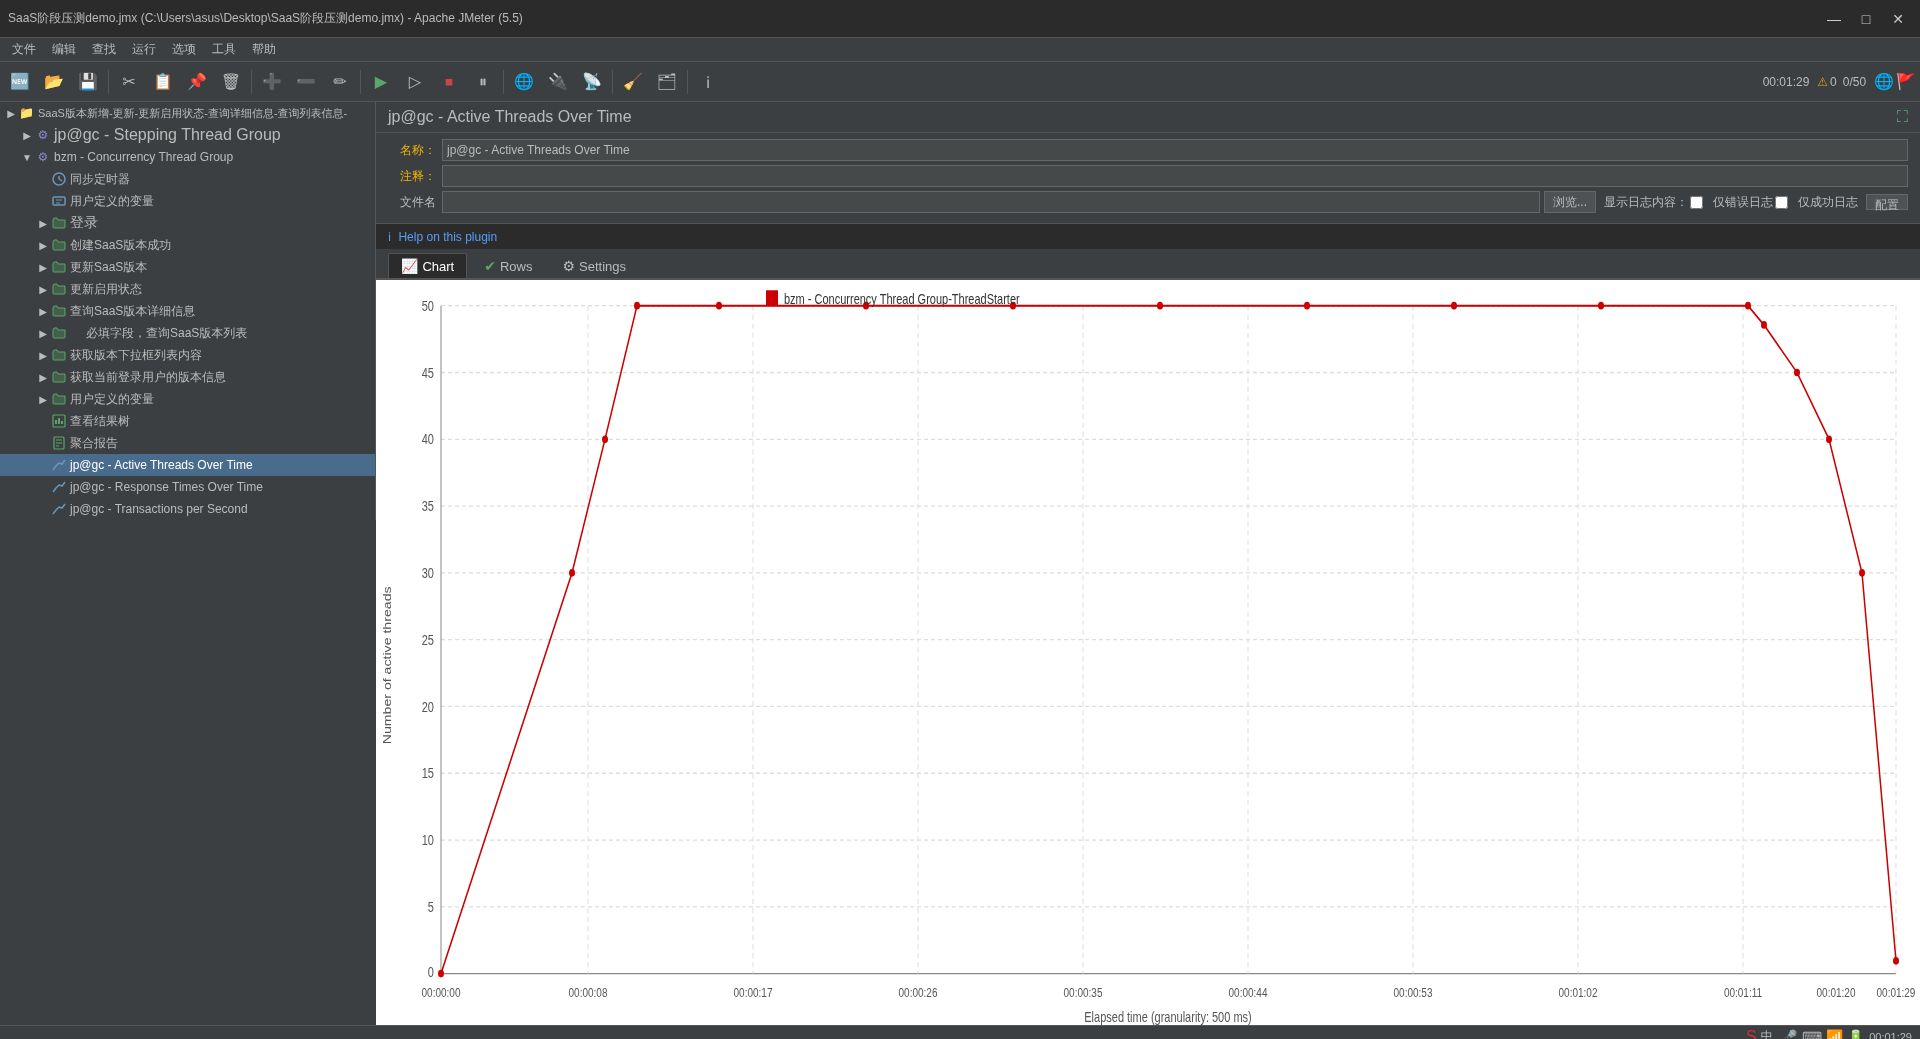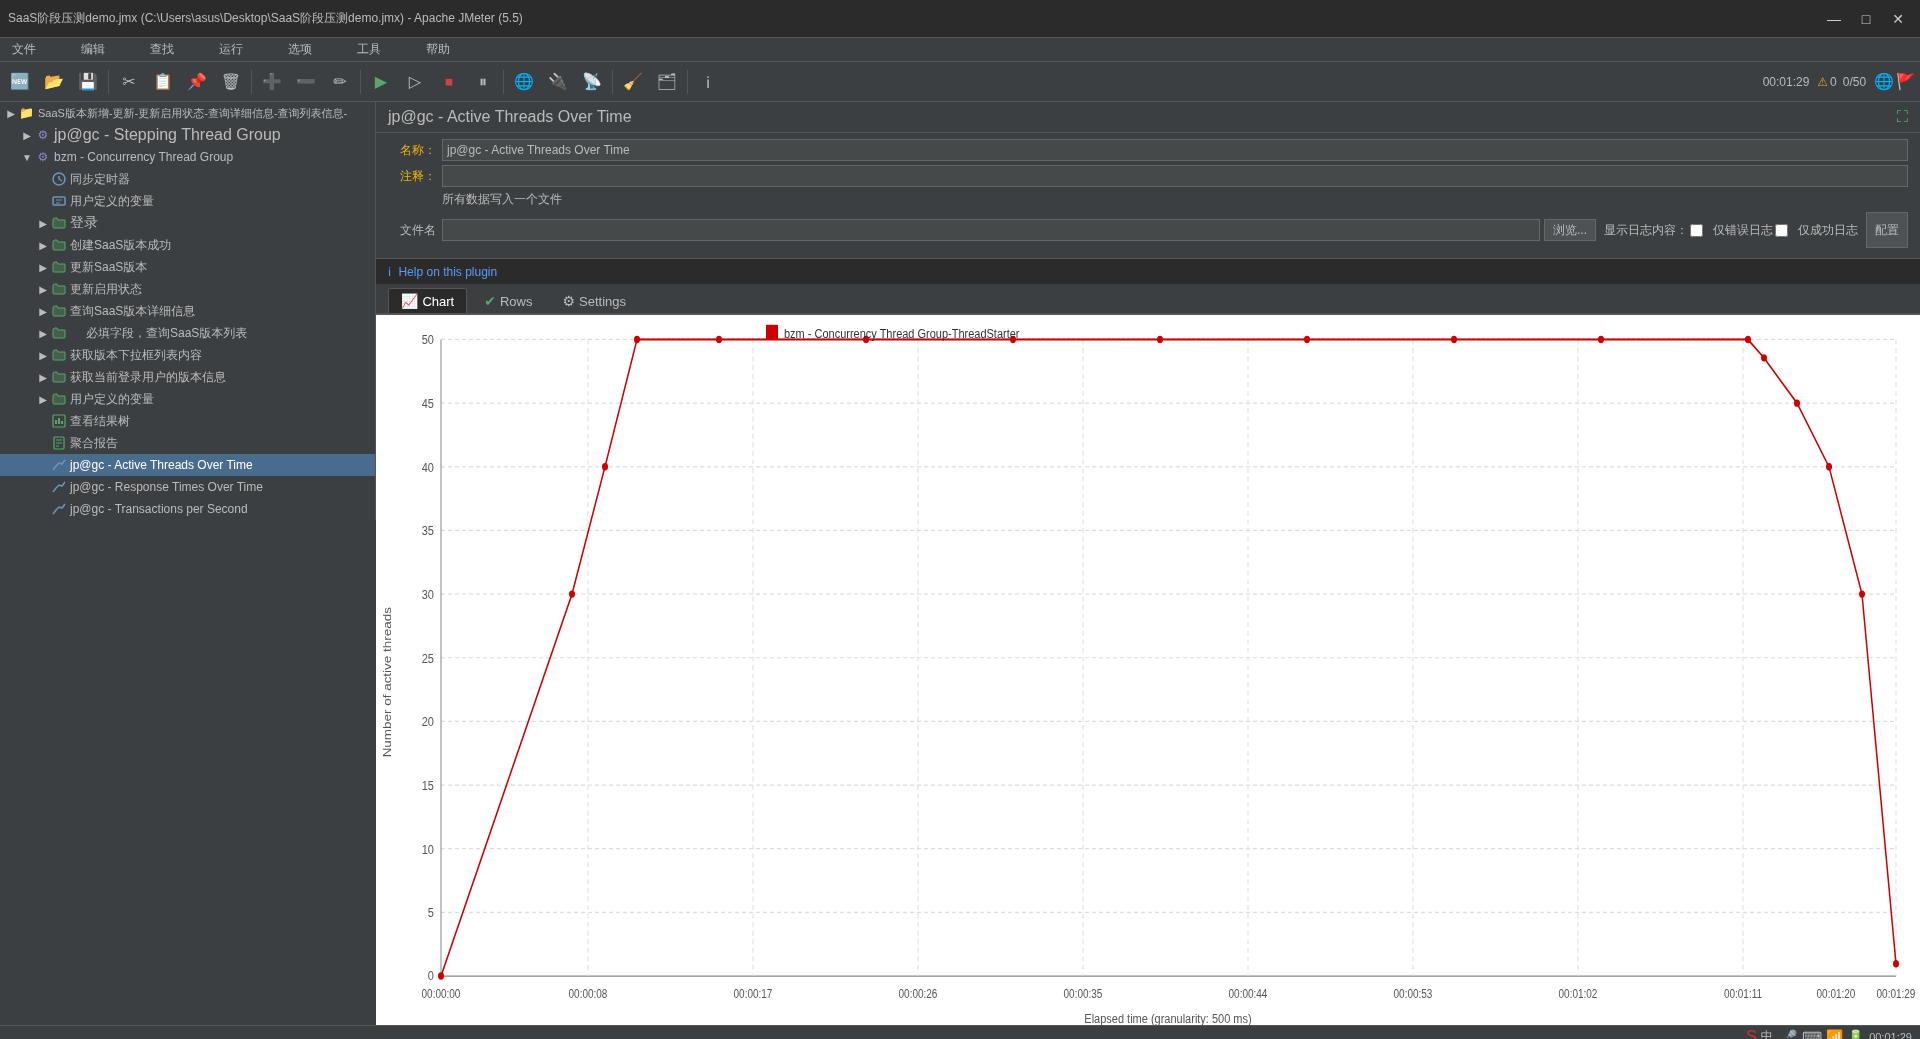--- a/index.html
+++ b/index.html
@@ -19,21 +19,20 @@
     .titlebar-btn { width: 28px; height: 28px; background: transparent; border: none; color: #ccc; cursor: pointer; font-size: 14px; display: flex; align-items: center; justify-content: center; }
 
     
     #menubar {
       height: 24px;
       background: #3c3f41;
       display: flex;
       align-items: center;
       padding: 0 4px;
       border-bottom: 1px solid #555;
-      gap: 29px;
     }
     .menu-item { padding: 2px 8px; color: #bbb; cursor: pointer; font-size: 12px; }
 
     
     #toolbar {
       height: 40px;
       background: #3c3f41;
       display: flex;
       align-items: center;
       padding: 0 4px;
@@ -144,21 +143,21 @@
     }
     .log-label { margin-left: 8px; color: #bbb; font-size: 12px; }
     .log-checkbox { margin: 0 2px; }
     .btn-config {
       padding: 2px 8px;
       background: #4e5254;
       border: 1px solid #666;
       color: #bbb;
       cursor: pointer;
       font-size: 12px;
-      height: 36px;
+      height: 16px;
       margin-left: 8px;
     }
 
     
     #help-link { padding: 4px 12px; }
     #help-link a { color: #589df6; font-size: 12px; text-decoration: none; }
     .info-icon { color: #589df6; margin-right: 4px; }
 
     
     #tabs {
@@ -482,21 +481,20 @@
 
     <div id="form-area">
       <div class="form-row">
         <span class="form-label">名称：</span>
         <input class="form-input" type="text" value="jp@gc - Active Threads Over Time" style="">
       </div>
       <div class="form-row">
         <span class="form-label">注释：</span>
         <input class="form-input" type="text" style="">
       </div>
-      <div class="section-label">所有数据写入一个文件</div>
       <div class="form-row-file">
         <span class="file-label">文件名</span>
         <input class="file-input" type="text" style="">
         <button class="btn-browse">浏览...</button>
         <span class="log-label">显示日志内容：</span>
         <input class="log-checkbox" type="checkbox" style="">
         <span class="log-label">仅错误日志</span>
         <input class="log-checkbox" type="checkbox" style="">
         <span class="log-label">仅成功日志</span>
         <button class="btn-config">配置</button>

